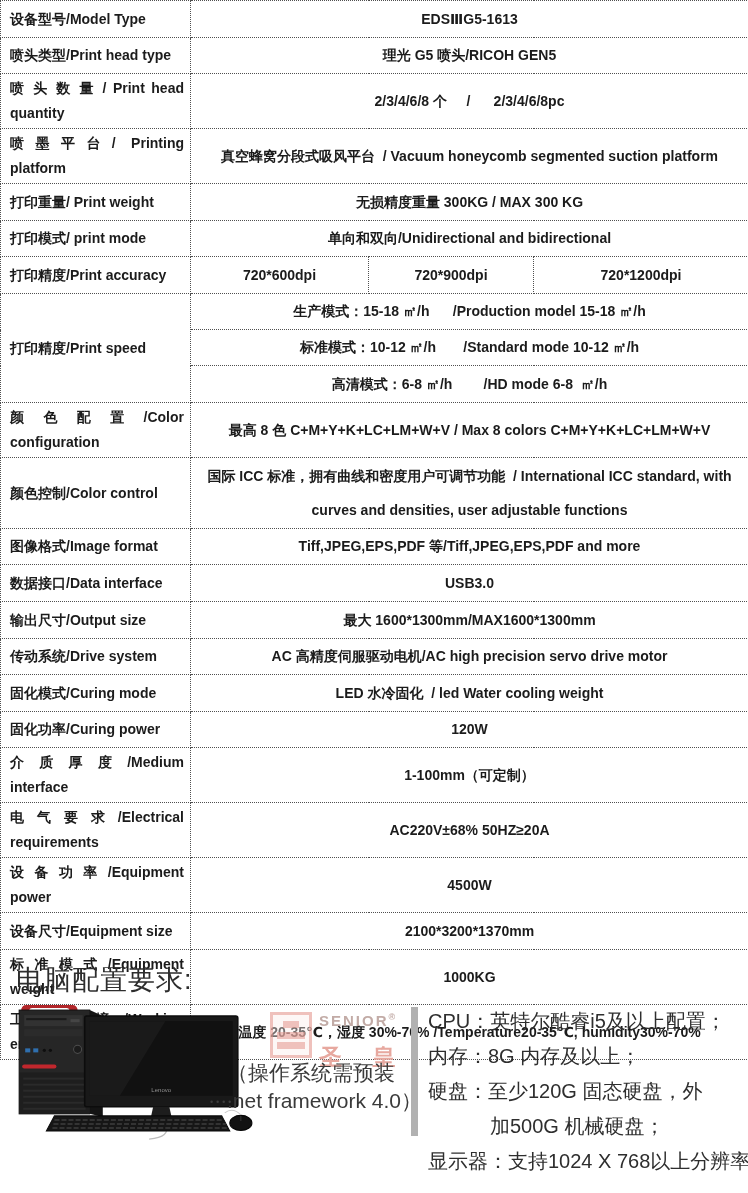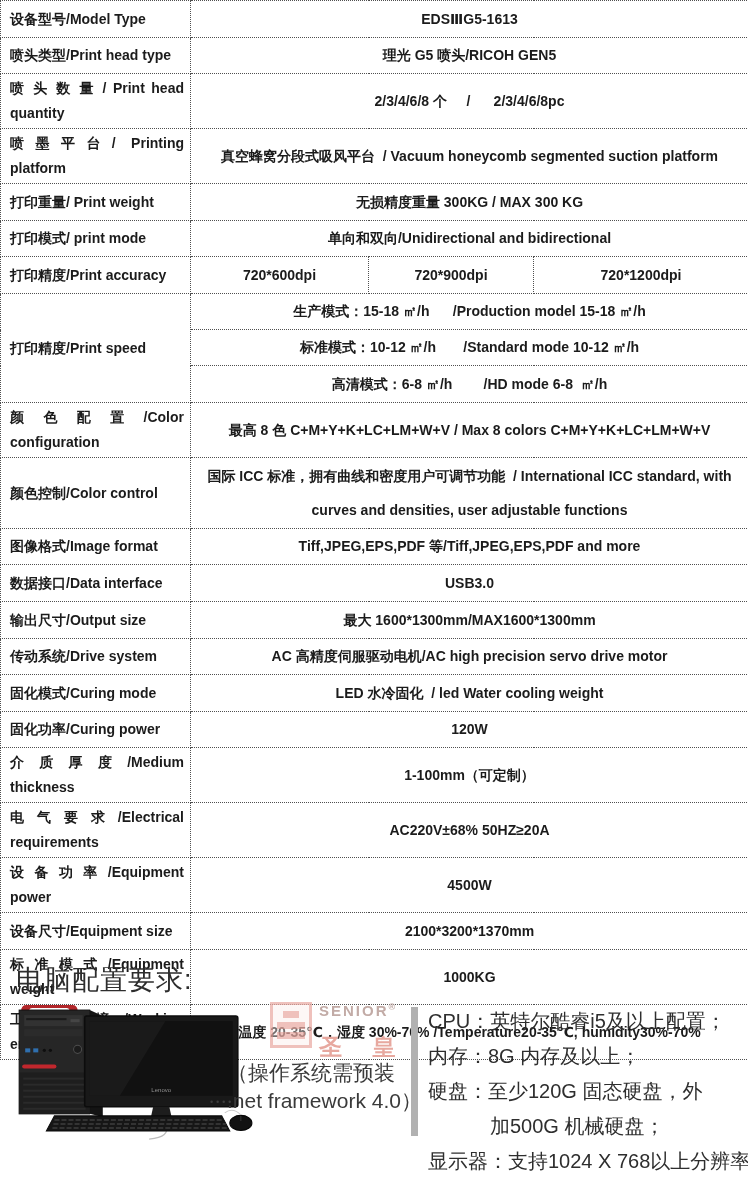--- a/index.html
+++ b/index.html
@@ -31,21 +31,21 @@
   tr.h53{height:53px} tr.h71{height:71px}
   
   .pc-section{position:absolute;left:0;top:958px;width:748px;height:235px;}
   .pc-heading{
     position:absolute;left:16px;top:4px;
     font-size:27px;font-weight:400;color:#2d2d2d;letter-spacing:1px;
   }
   .computer-art{position:absolute;left:14px;top:44px;width:232px;height:130px;}
   .computer-art svg{display:block;overflow:visible;}
   .watermark{
-    position:absolute;left:270px;top:44px;display:flex;gap:7px;align-items:flex-start;
+    position:absolute;left:270px;top:54px;display:flex;gap:7px;align-items:flex-start;
     pointer-events:none;
   }
   .seal{
     width:42px;height:46px;border:3px solid rgba(227,150,141,.55);
     display:flex;flex-direction:column;justify-content:space-evenly;
     padding:2px 4px;box-sizing:border-box;background:rgba(250,235,233,.4);
   }
   .seal i{display:block;height:7px;background:rgba(227,150,141,.55);}
   .seal i.half{width:55%;margin:0 auto;}
   .wm-en{font-size:15px;font-weight:700;color:#c2aba6;letter-spacing:2px;}
@@ -141,21 +141,21 @@
     </tr>
     <tr class="h37">
       <td class="lbl">固化模式/Curing mode</td>
       <td class="val" colspan="3">LED 水冷固化  / led Water cooling weight</td>
     </tr>
     <tr class="h36">
       <td class="lbl">固化功率/Curing power</td>
       <td class="val" colspan="3">120W</td>
     </tr>
     <tr class="h36">
-      <td class="lbl">介质厚度/Medium thickness</td>
+      <td class="lbl">介质厚度/Medium interface</td>
       <td class="val" colspan="3">1-100mm（可定制）</td>
     </tr>
     <tr class="h52">
       <td class="lbl">电 气 要 求  /Electrical requirements</td>
       <td class="val" colspan="3">AC220V±68% 50HZ≥20A</td>
     </tr>
     <tr class="h36">
       <td class="lbl">设备功率/Equipment power</td>
       <td class="val" colspan="3">4500W</td>
     </tr>

